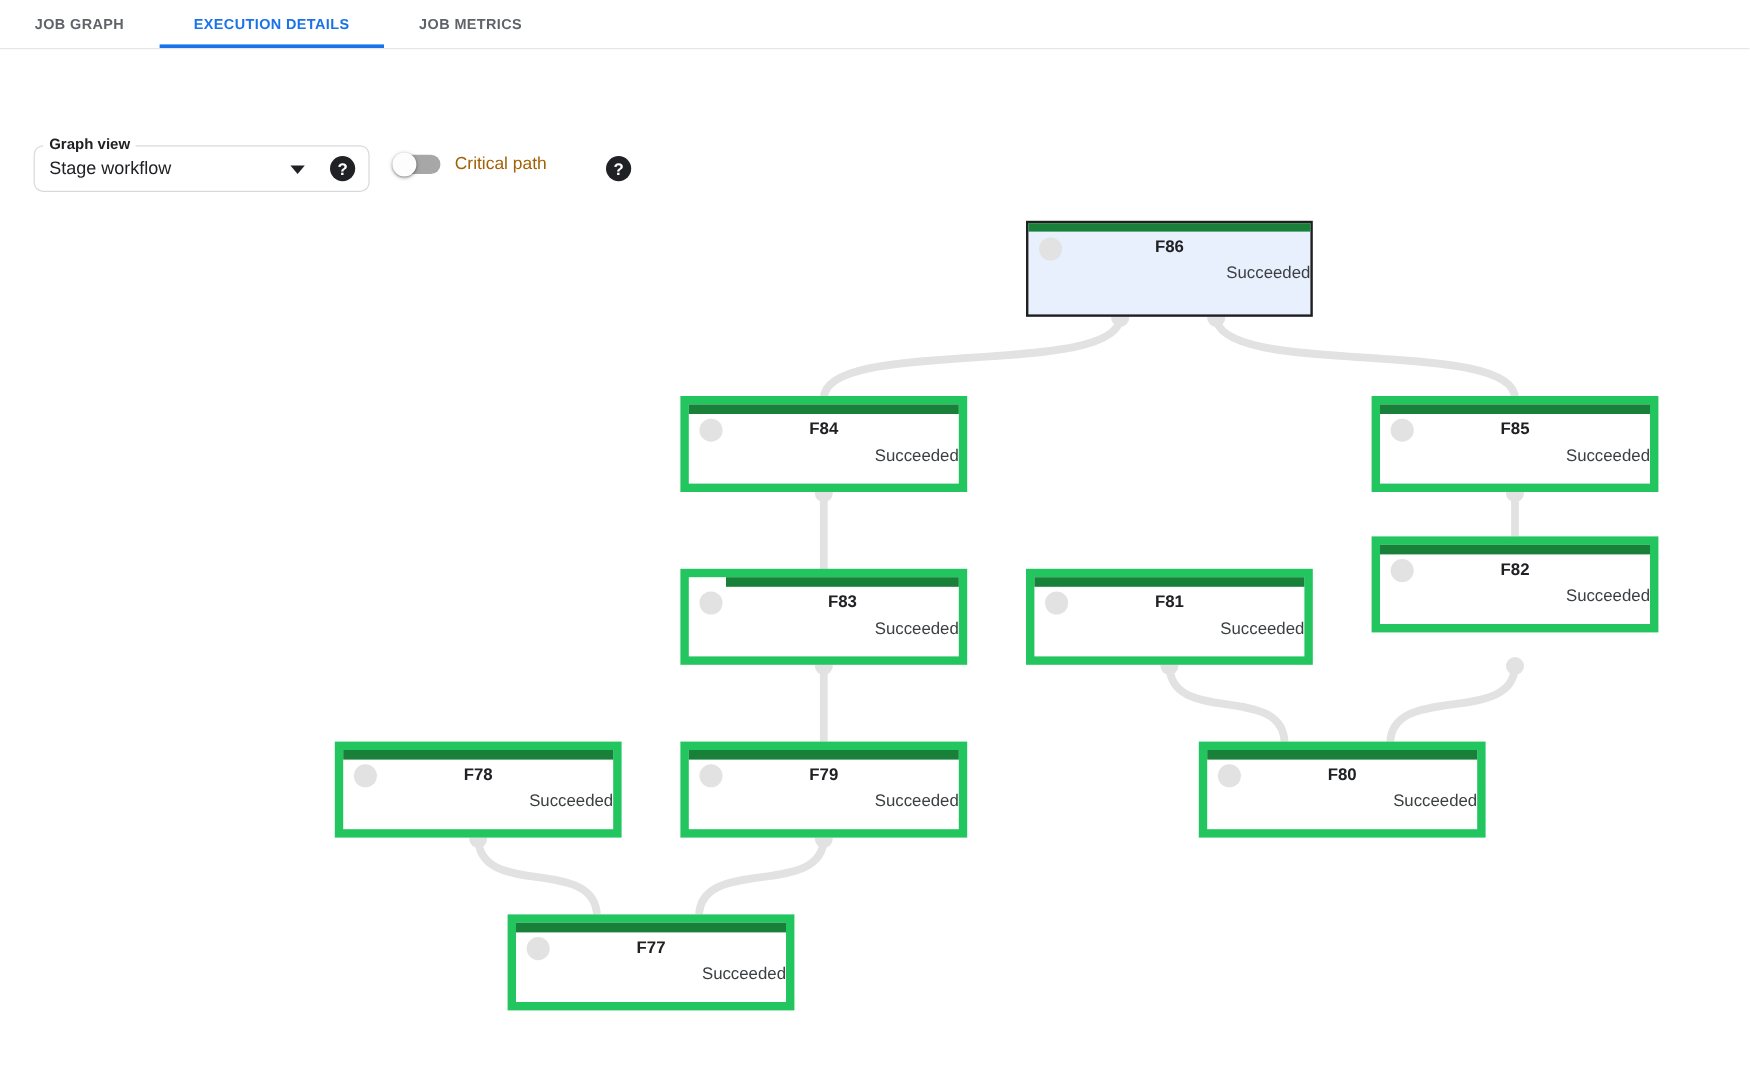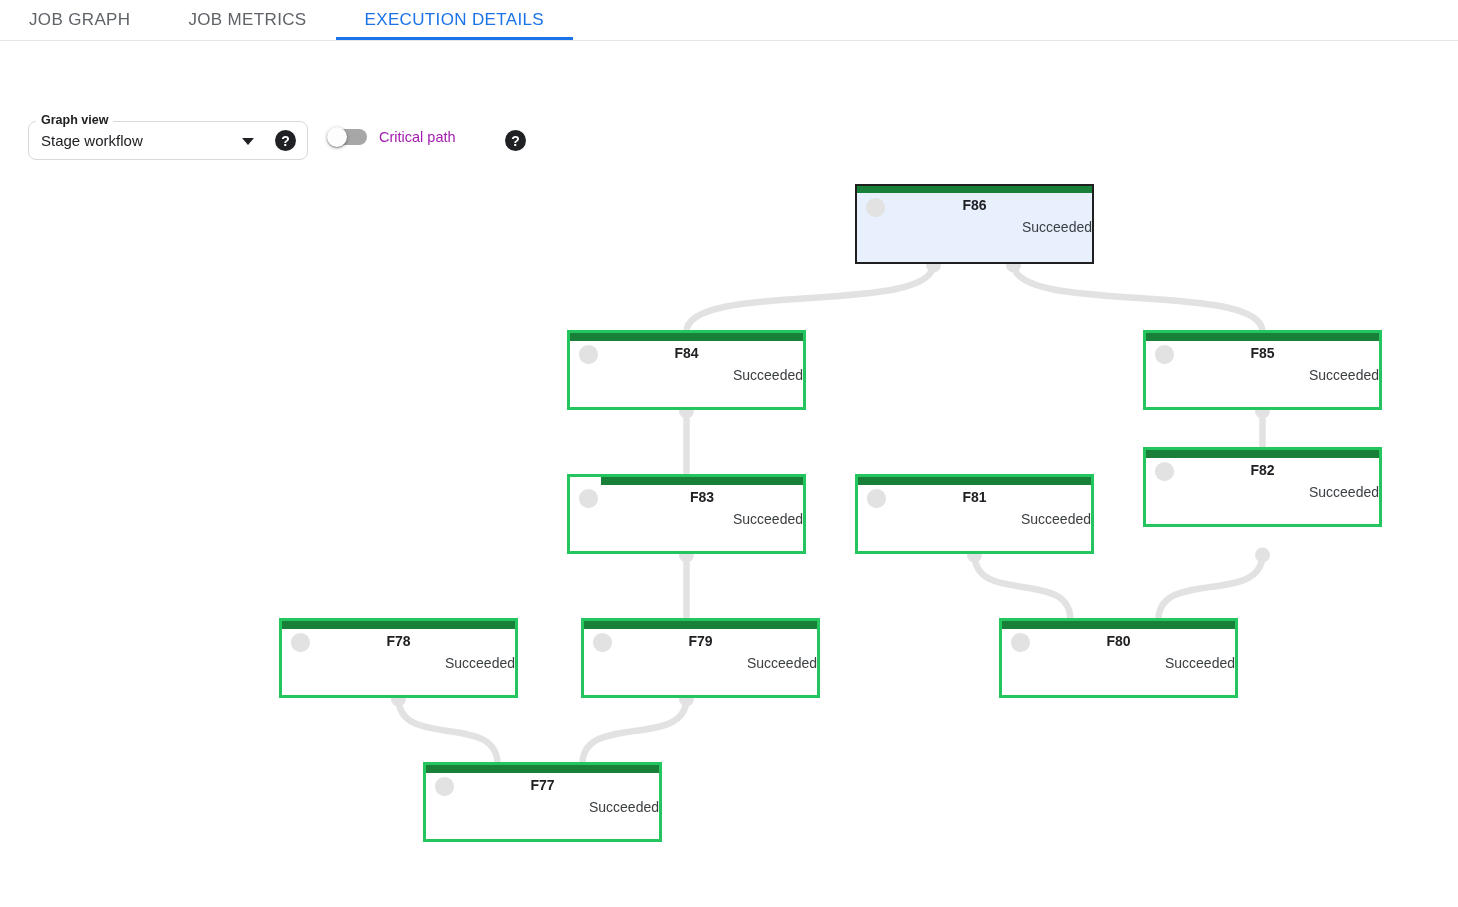--- a/index.html
+++ b/index.html
@@ -9,21 +9,21 @@
     --sel-bg:#e8f0fe;
     --sel-border:#1f1f1f;
   }
   *{box-sizing:border-box;margin:0;padding:0;}
   html,body{width:1458px;height:907px;background:#fff;overflow:hidden;
     font-family:"Liberation Sans","DejaVu Sans",sans-serif;color:#202124;}
 
   
   .tabbar{display:flex;height:41px;border-bottom:1px solid #e4e6e8;background:#fff;}
   .tab{position:relative;display:flex;align-items:center;padding:0 29px;
-    font-size:17px;font-weight:400;letter-spacing:.35px;color:#5f6368;cursor:pointer;}
+    font-size:12px;font-weight:700;letter-spacing:.35px;color:#5f6368;cursor:pointer;}
   .tab.active{color:var(--blue);}
   .tab.active::after{content:"";position:absolute;left:0;right:0;bottom:0;height:3px;
     background:var(--blue);}
 
   
   .toolbar{position:relative;height:100px;}
   .field{position:absolute;left:28px;top:80px;width:280px;height:39px;
     border:1px solid #d7d9dc;border-radius:8px;background:#fff;cursor:pointer;}
   .field-label{position:absolute;top:-9px;left:7px;background:#fff;padding:0 5px;
     font-size:12.5px;font-weight:700;color:#202124;line-height:14px;}
@@ -34,45 +34,45 @@
     border-top:7px solid #202124;}
   .help{width:21px;height:21px;border-radius:50%;background:#202124;color:#fff;
     display:flex;align-items:center;justify-content:center;
     font-size:14px;font-weight:700;cursor:pointer;}
   .help.in-field{position:absolute;right:11px;top:8px;}
   .help.standalone{position:absolute;left:505px;top:89px;}
   .toggle-group{position:absolute;left:329px;top:88px;display:flex;align-items:center;cursor:pointer;}
   .switch{position:relative;width:38px;height:16px;border-radius:8px;background:#a7a7a7;}
   .knob{position:absolute;left:-2px;top:-2px;width:20px;height:20px;border-radius:50%;
     background:#fdfdfd;box-shadow:0 1px 2px rgba(0,0,0,.4),0 1px 4px rgba(0,0,0,.2);}
-  .toggle-label{margin-left:12px;font-size:14.5px;color:#a21caf;}
+  .toggle-label{margin-left:12px;font-size:14.5px;color:#a16207;}
 
   
   .graph{position:absolute;left:0;top:0;width:1458px;height:907px;pointer-events:none;}
   .graph svg{position:absolute;left:0;top:0;}
   .graph svg path{fill:none;stroke:var(--edge);stroke-width:6.5;stroke-linecap:round;}
   .graph svg circle{fill:var(--edge);}
   .node{position:absolute;width:239px;height:80px;background:#fff;
-    border:3px solid #22c55e;cursor:pointer;pointer-events:auto;}
+    border:7px solid #22c55e;cursor:pointer;pointer-events:auto;}
   .node .topbar{height:8px;background:var(--green);}
   .node.selected{background:var(--sel-bg);border:2px solid var(--sel-border);}
   .node.selected .topbar{height:7px;}
   .check{position:absolute;left:8px;top:11px;width:21px;height:21px;color:var(--green);}
   .check svg{display:block;width:21px;height:21px;}
   .title{margin-top:5px;text-align:center;font-size:14px;font-weight:700;
     color:#202124;line-height:15px;}
   .status{margin-top:7px;text-align:right;font-size:14px;color:#3c4043;line-height:15px;}
 </style>
 </head>
 <body>
 
 <div class="tabbar">
   <div class="tab">JOB GRAPH</div>
+  <div class="tab active">EXECUTION DETAILS</div>
   <div class="tab">JOB METRICS</div>
-  <div class="tab active">EXECUTION DETAILS</div>
 </div>
 
 <div class="toolbar">
   <div class="field">
     <span class="field-label">Graph view</span>
     <span class="field-value">Stage workflow</span>
     <span class="caret"></span>
     <span class="help in-field">?</span>
   </div>
   <div class="toggle-group">
@@ -176,21 +176,21 @@
     <div class="topbar"></div>
     <span class="check">
       <svg viewBox="0 0 24 24">
         <circle cx="12" cy="12" r="11" fill="currentColor"></circle>
         <path d="M7 12.4l3.2 3.2 6.4-7" stroke="#fff" stroke-width="2.3" fill="none" stroke-linecap="round" stroke-linejoin="round"></path>
       </svg>
     </span>
     <div class="title">F78</div>
     <div class="status">Succeeded</div>
   </div>
-      <div class="node" style="left: 567px; top: 618px; margin-left: 14px;">
+      <div class="node" style="left: 567px; top: 618px;">
     <div class="topbar"></div>
     <span class="check">
       <svg viewBox="0 0 24 24">
         <circle cx="12" cy="12" r="11" fill="currentColor"></circle>
         <path d="M7 12.4l3.2 3.2 6.4-7" stroke="#fff" stroke-width="2.3" fill="none" stroke-linecap="round" stroke-linejoin="round"></path>
       </svg>
     </span>
     <div class="title">F79</div>
     <div class="status">Succeeded</div>
   </div>

